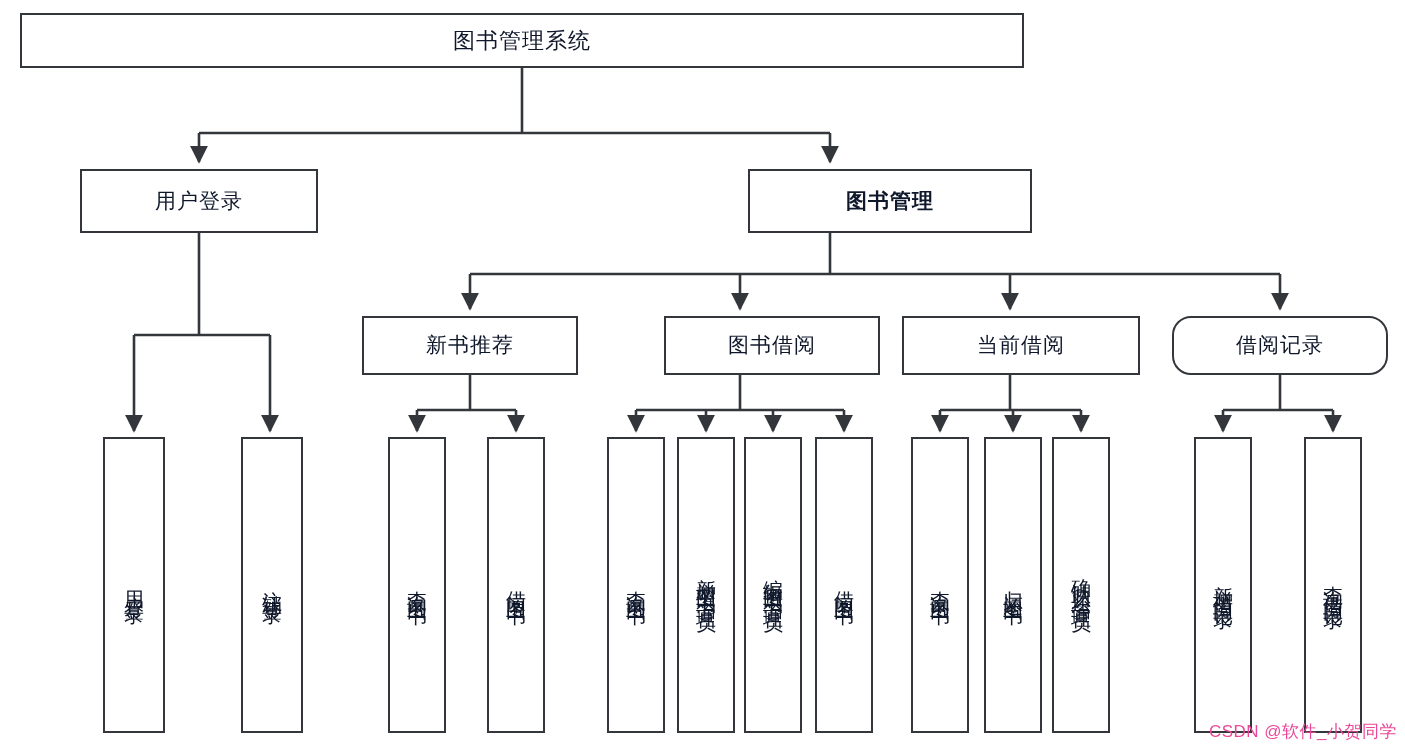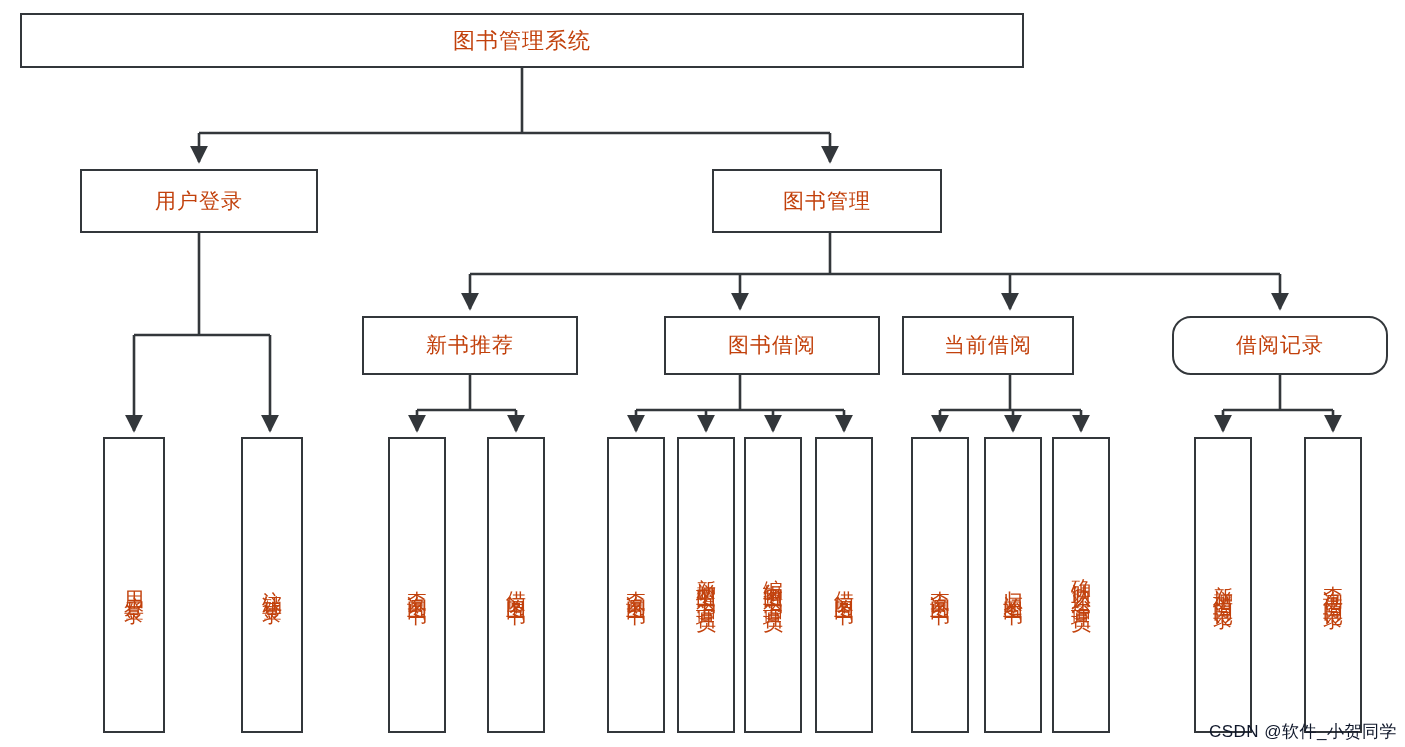--- a/index.html
+++ b/index.html
@@ -22,21 +22,21 @@
     pointer-events:none;
   }
   .node{
     position:absolute;
     box-sizing:border-box;
     background:#ffffff;
     border:2px solid #33373b;
     display:flex;
     align-items:center;
     justify-content:center;
-    color:#c2410c;
+    color:#0f172a;
     letter-spacing:1px;
     z-index:2;
   }
   .node.horiz{
     font-size:21px;
     line-height:1.15;
     white-space:nowrap;
   }
   .node.root{
     font-size:22px;
@@ -55,21 +55,21 @@
     display:block;
     writing-mode:vertical-rl;
     text-orientation:upright;
     text-align:center;
   }
   .watermark{
     position:absolute;
     right:8px;
     bottom:4px;
     font-size:17px;
-    color:#0f172a;
+    color:#ec4899;
     letter-spacing:0.5px;
     z-index:5;
     white-space:nowrap;
     font-family:"Liberation Sans","DejaVu Sans",sans-serif;
   }
 </style>
 </head>
 <body>
 
 <div id="canvas">
@@ -120,25 +120,25 @@
       <path d="M 1280 375 L 1280 410"></path>
       <path d="M 1223 410 L 1333 410"></path>
       <path d="M 1223 410 L 1223 431" marker-end="url(#arrow)"></path>
       <path d="M 1333 410 L 1333 431" marker-end="url(#arrow)"></path>
     </g>
   </svg>
 
   <div class="node horiz root" style="left:20px;top:13px;width:1004px;height:55px;">图书管理系统</div>
 
   <div class="node horiz" style="left:80px;top:169px;width:238px;height:64px;">用户登录</div>
-  <div class="node horiz" style="left:712px;top:169px;width:230px;height:64px;">图书管理</div>
+  <div class="node horiz" style="left:748px;top:169px;width:284px;height:64px;font-weight:bold;">图书管理</div>
 
   <div class="node horiz" style="left:362px;top:316px;width:216px;height:59px;">新书推荐</div>
   <div class="node horiz" style="left:664px;top:316px;width:216px;height:59px;">图书借阅</div>
-  <div class="node horiz" style="left:902px;top:316px;width:172px;height:59px;">当前借阅</div>
+  <div class="node horiz" style="left:902px;top:316px;width:238px;height:59px;">当前借阅</div>
   <div class="node horiz" style="left:1172px;top:316px;width:216px;height:59px;border-radius:19px;">借阅记录</div>
 
   <div class="node vert" style="left:103px;top:437px;width:62px;height:296px;">
     <span>用户登录</span>
   </div>
   <div class="node vert" style="left:241px;top:437px;width:62px;height:296px;">
     <span>注销登录</span>
   </div>
 
   <div class="node vert" style="left:388px;top:437px;width:58px;height:296px;">

